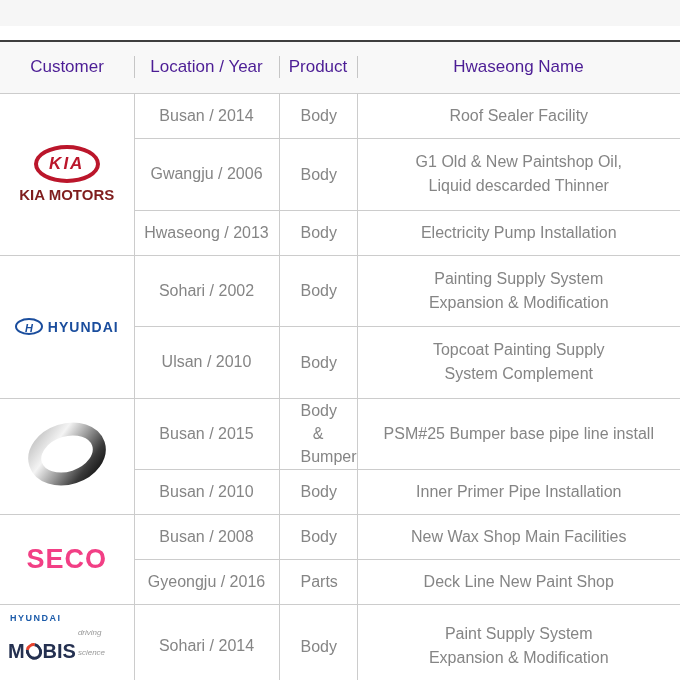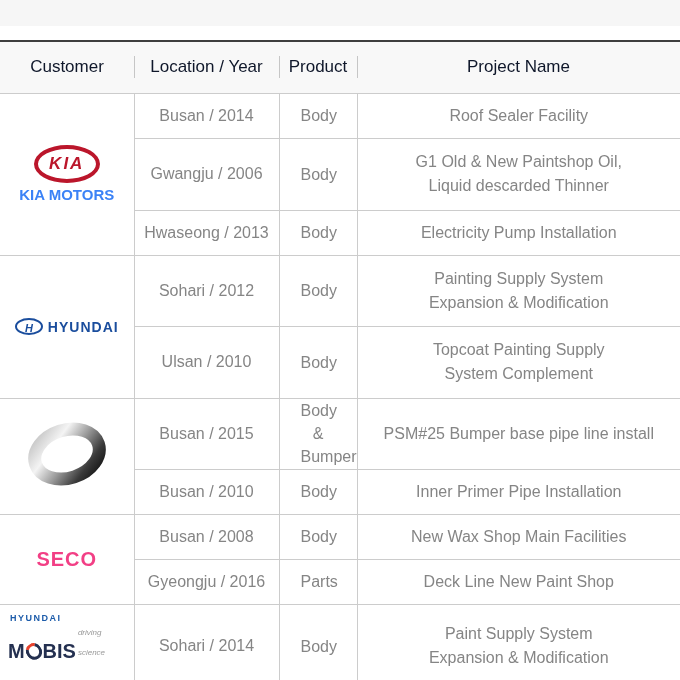--- a/index.html
+++ b/index.html
@@ -19,21 +19,21 @@
   table.projects{
     width:680px;
     border-collapse:collapse;
     table-layout:fixed;
     border-top:2px solid #3f3f3f;
     border-bottom:2px solid #c2c2c2;
   }
   thead tr{height:52px;}
   thead th{
     background:#f8f8f8;
-    color:#0f172a;
+    color:#4c1d95;
     font-size:17px;
     font-weight:500;
     text-align:center;
     border-bottom:1px solid #cccccc;
     position:relative;
     padding:0;
   }
   thead th + th::before{
     content:"";
     position:absolute;
@@ -70,21 +70,21 @@
     border-radius:50%;
     line-height:30px;
     color:#bb162b;
     font-weight:bold;
     font-size:17px;
     letter-spacing:2px;
     font-style:italic;
   }
   .kia-label{
     margin-top:3px;
-    color:#3b82f6;
+    color:#7f1d1d;
     font-weight:bold;
     font-size:15px;
     letter-spacing:0px;
   }
 
   
   .hy-logo{display:flex;align-items:center;justify-content:center;gap:5px;}
   .hy-ellipse{
     display:inline-block;
     width:24px;height:13px;
@@ -106,21 +106,21 @@
     letter-spacing:1px;
   }
 
   
   .rsm-ring{display:inline-block;}
 
   
   .seco{
     color:#f23f85;
     font-weight:bold;
-    font-size:20px;
+    font-size:27px;
     letter-spacing:1px;
   }
 
   
   .mobis{display:inline-block;text-align:left;}
   .mobis-top{
     color:#1d5caa;
     font-weight:bold;
     font-size:9px;
     letter-spacing:1.5px;
@@ -165,21 +165,21 @@
       <col style="width:134px">
         <col style="width:145px">
         <col style="width:78px">
         <col style="width:323px">
     </colgroup>
     <thead>
       <tr>
         <th>Customer</th>
         <th>Location / Year</th>
         <th>Product</th>
-        <th>Project Name</th>
+        <th>Hwaseong Name</th>
       </tr>
     </thead>
     <tbody>
 
       <tr class="rh-s">
         <td class="c-cust" rowspan="3">
           <div class="kia-emblem"><span>KIA</span></div>
           <div class="kia-label">KIA MOTORS</div>
         </td>
         <td class="c-loc">Busan / 2014</td>
@@ -204,21 +204,21 @@
           </td>
       </tr>
 
       <tr class="rh-d">
         <td class="c-cust" rowspan="2">
           <div class="hy-logo">
             <span class="hy-ellipse"><i>H</i></span>
             <span class="hy-word">HYUNDAI</span>
           </div>
         </td>
-        <td class="c-loc">Sohari / 2012</td>
+        <td class="c-loc">Sohari / 2002</td>
         <td class="c-prod">Body</td>
         <td class="c-proj">
           <div class="proj-line">Painting Supply System</div>
           <div class="proj-line">Expansion &amp; Modification</div>
         </td>
       </tr>
       <tr class="rh-d2">
         <td class="c-loc">Ulsan / 2010</td>
         <td class="c-prod">Body</td>
         <td class="c-proj">

